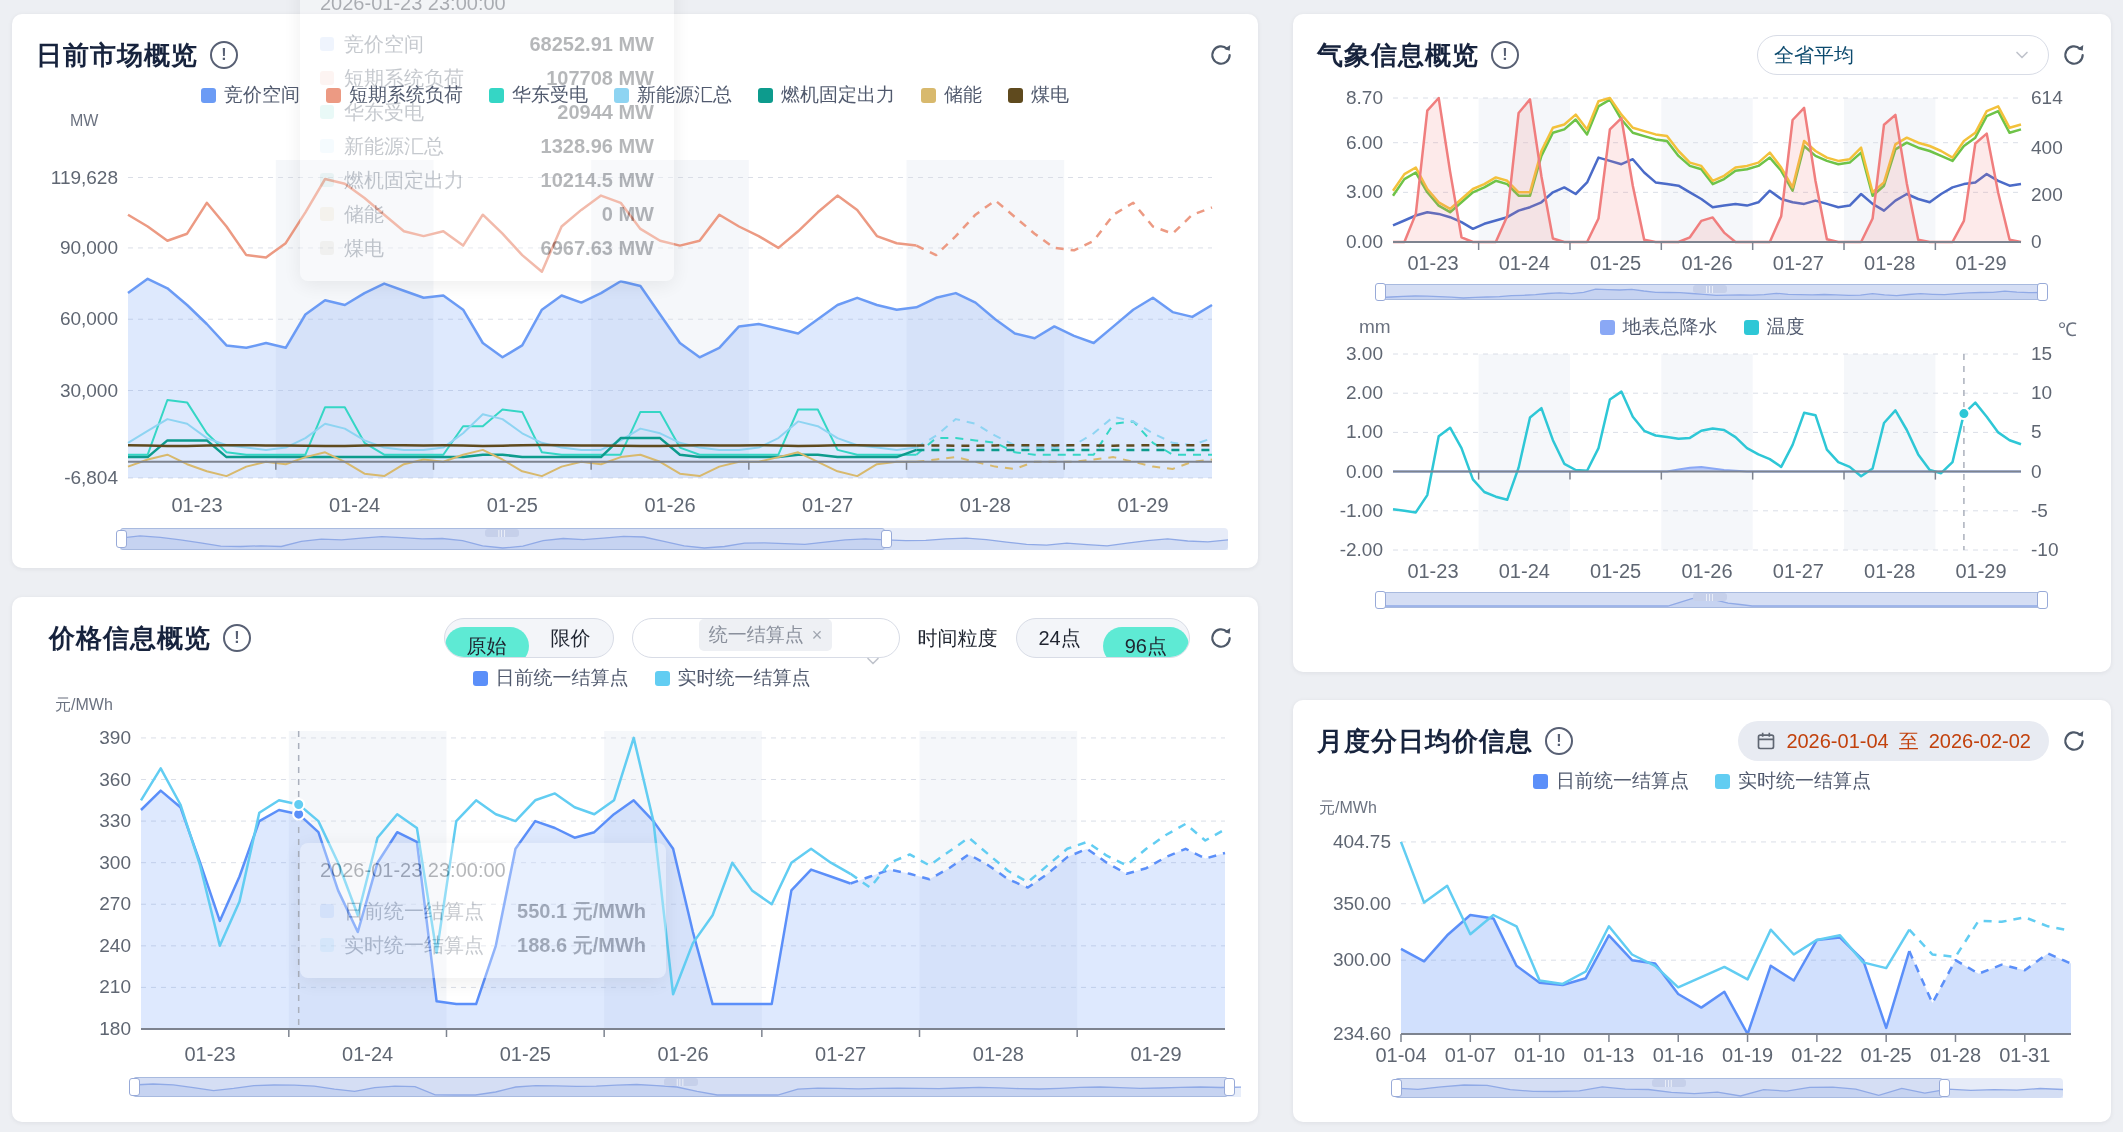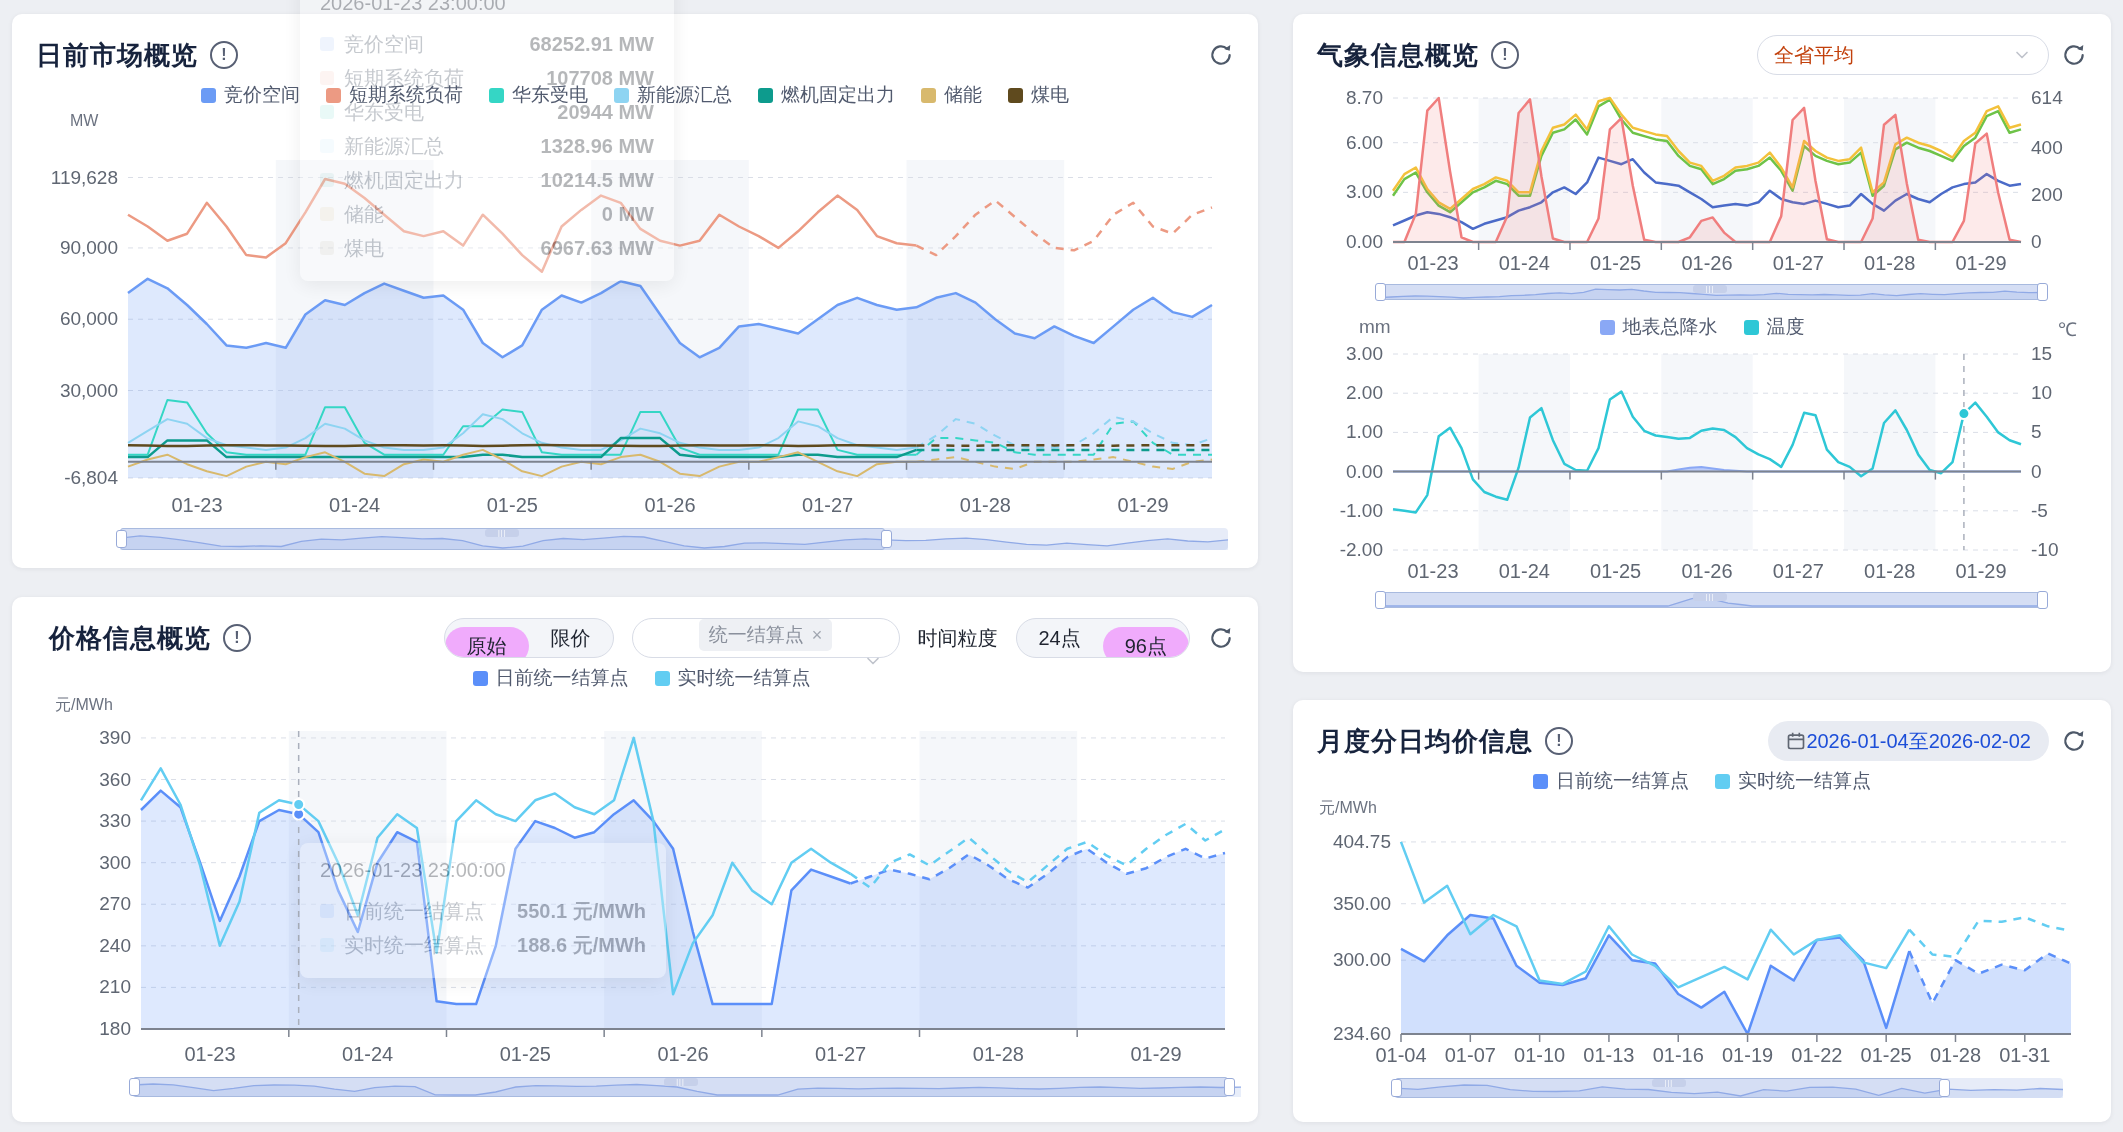--- a/index.html
+++ b/index.html
@@ -41,31 +41,31 @@
   .tip{position:absolute;background:#fff;border-radius:8px;box-shadow:0 4px 20px rgba(0,0,0,.22);padding:16px 20px;opacity:.32;pointer-events:none;z-index:4;}
   .tip-market{left:288px;top:-38px;width:334px;}
   .tip-price{left:288px;top:246px;width:326px;}
   .tip-time{font-size:20px;color:#1d2129;margin-bottom:12px;}
   .tip-row{display:flex;align-items:center;gap:10px;font-size:20px;height:34px;}
   .tip-row .sq{width:14px;height:14px;}
   .tip-lab{color:#4e5969;}
   .tip-val{margin-left:auto;color:#1d2129;font-weight:600;}
   .seg{display:flex;align-items:center;border:1px solid #d8dce6;border-radius:20px;background:#f3f5f9;height:40px;box-sizing:border-box;overflow:hidden;}
   .seg span{padding:0 22px;line-height:38px;font-size:20px;color:#1f2430;border-radius:20px;cursor:pointer;}
-  .seg span.on{background:#f0abfc;margin-top:16px;}
+  .seg span.on{background:#5eead4;margin-top:16px;}
   .ctrl-row{display:flex;align-items:center;gap:18px;}
   .select{display:flex;align-items:center;height:40px;box-sizing:border-box;border:1px solid #d8dce6;border-radius:20px;background:#fff;padding:0 16px;cursor:pointer;}
   .sel-filter{width:268px;flex-direction:column;}
-  .sel-region{width:292px;font-size:20px;color:#c2410c;}
+  .sel-region{width:292px;font-size:20px;color:#0c4a6e;}
   .sel-region .val{flex:1;}
   .tag{display:inline-flex;align-items:center;gap:8px;background:#eef0f4;border-radius:5px;padding:3px 10px;font-size:19px;color:#8a909c;}
   .tag .x{color:#a0a6b0;font-size:18px;cursor:pointer;}
   .chev{margin-left:auto;display:inline-flex;color:#c0c4cc;}
   .gran-label{font-size:20px;color:#1f2430;}
-  .datepill{display:flex;align-items:center;height:40px;box-sizing:border-box;background:#e8ebf2;border-radius:20px;padding:0 18px;font-size:20px;color:#1d4ed8;cursor:pointer;}
+  .datepill{display:flex;align-items:center;gap:10px;height:40px;box-sizing:border-box;background:#e8ebf2;border-radius:20px;padding:0 18px;font-size:20px;color:#c2410c;cursor:pointer;}
   .wx-block{position:relative;}
 </style>
 </head>
 <body>
 
 <div class="page">
 
   <div class="col col-l">
 
     <section class="card card-market">

